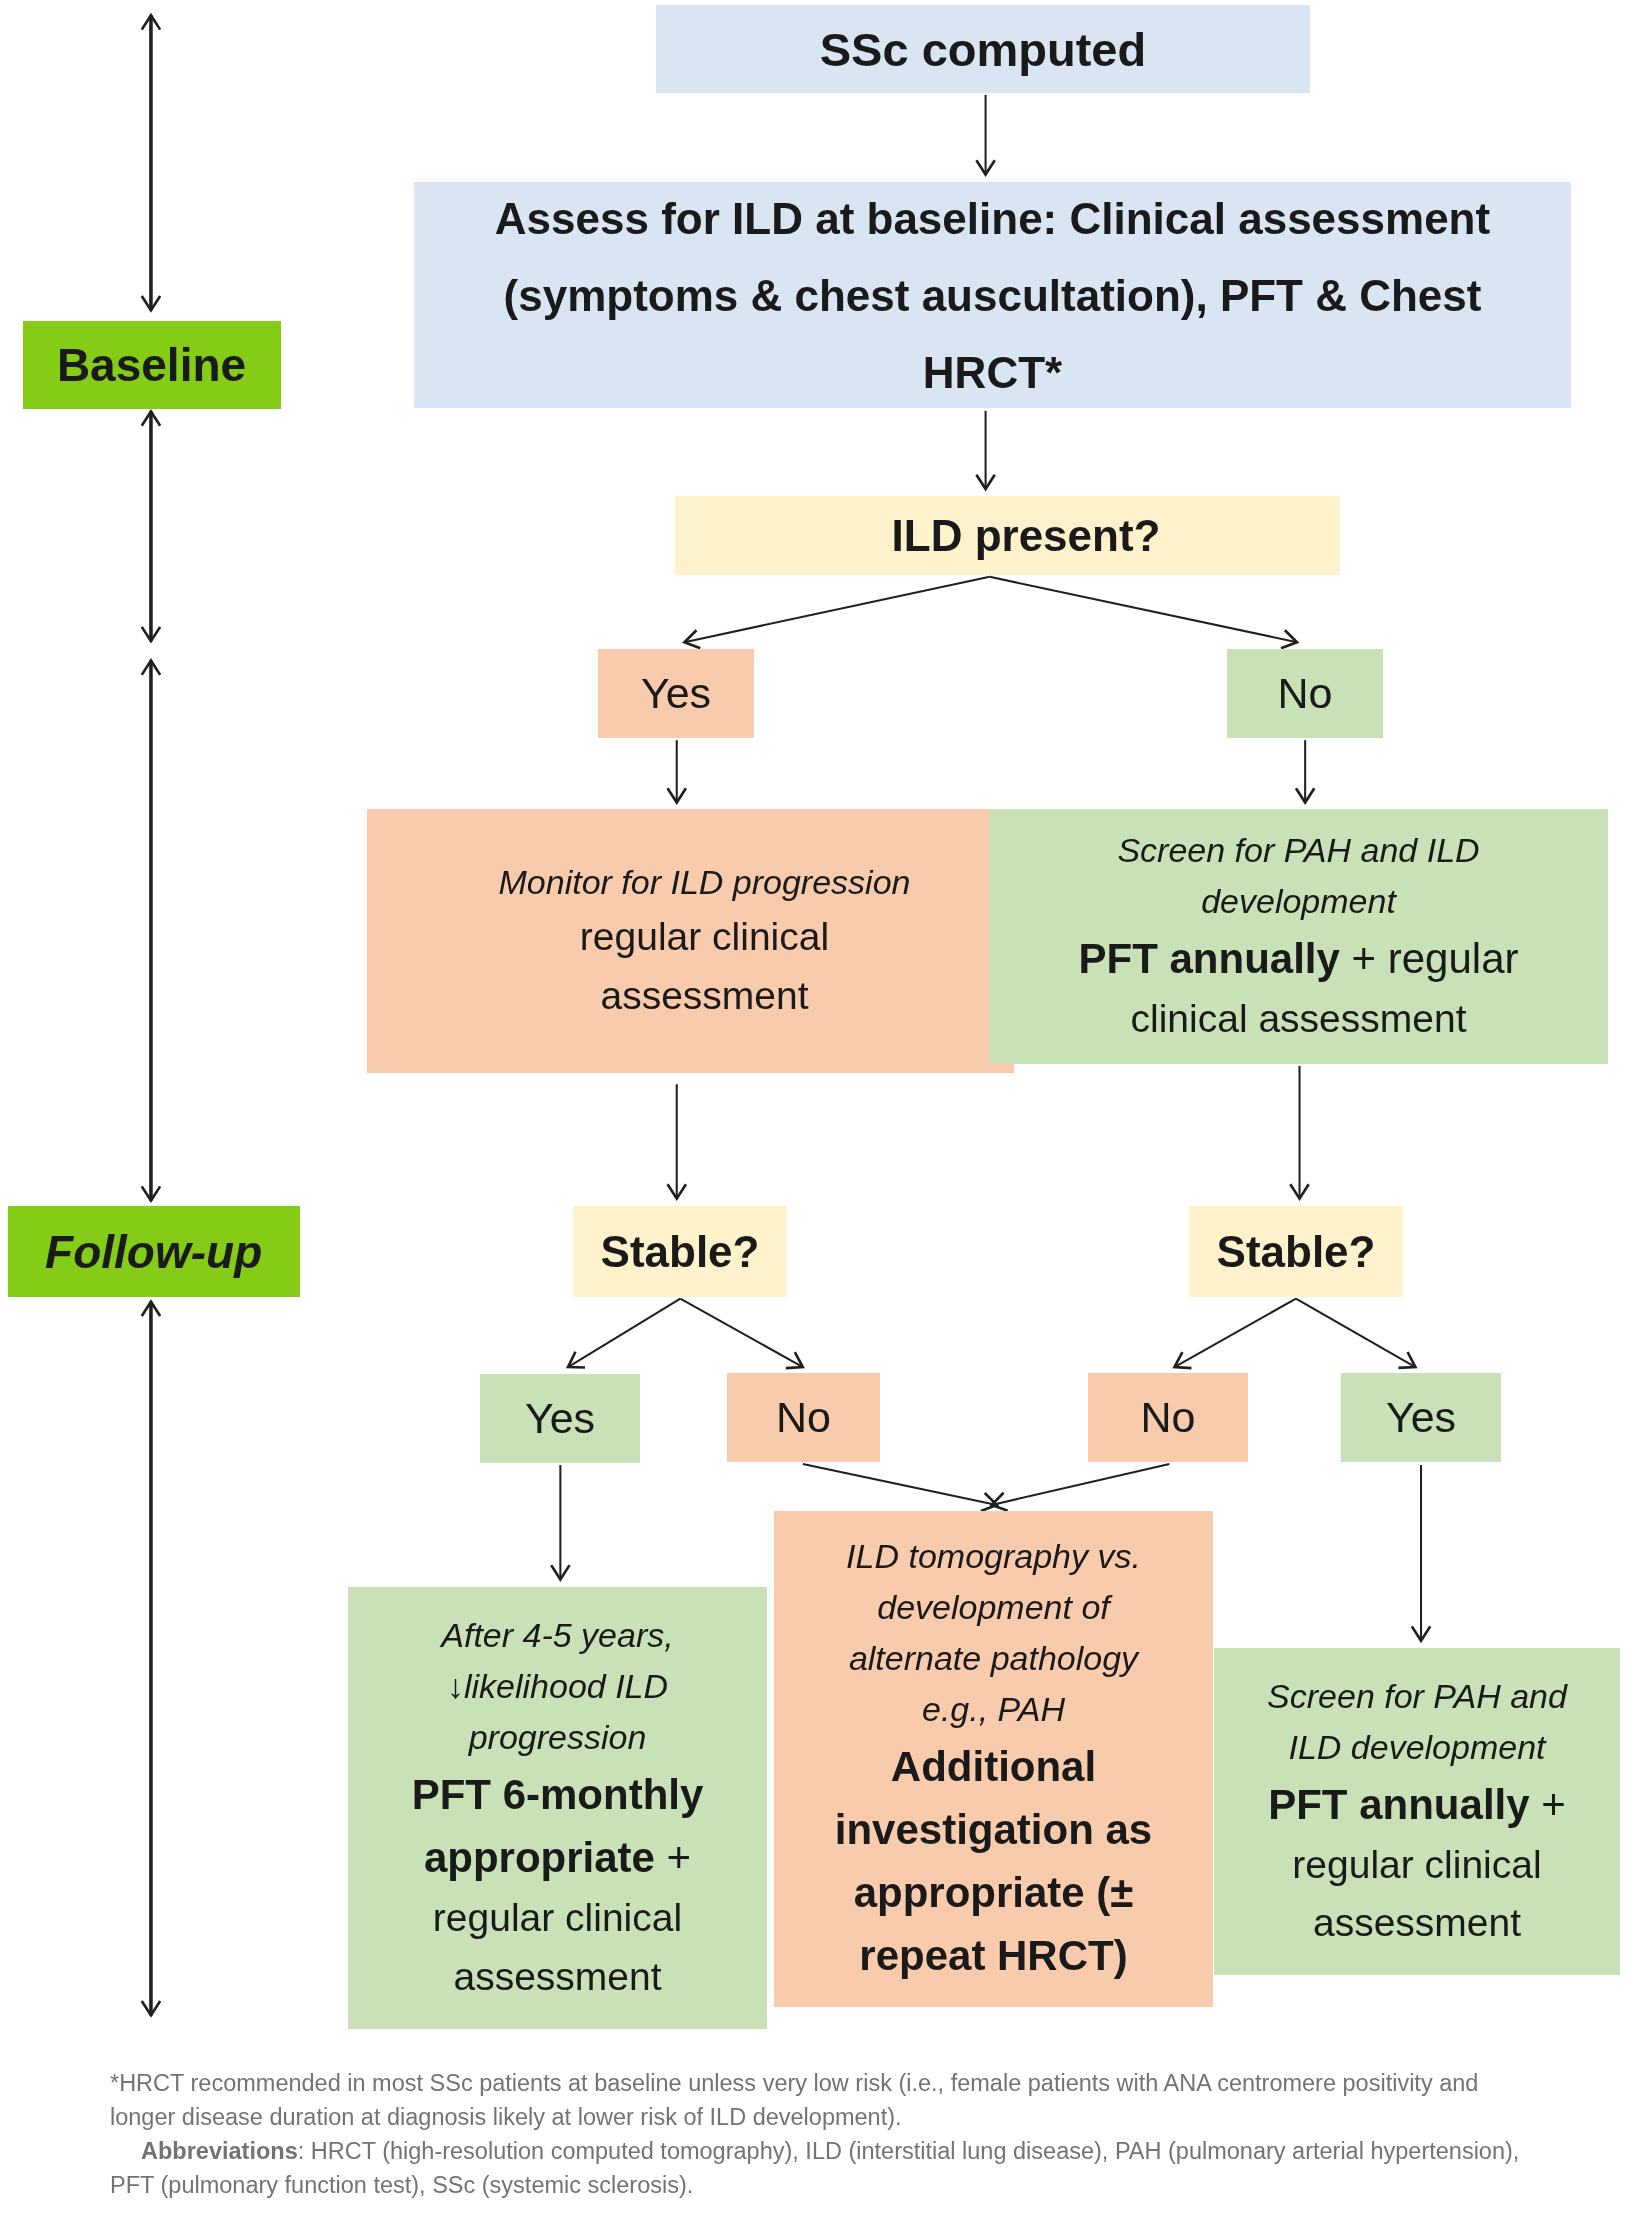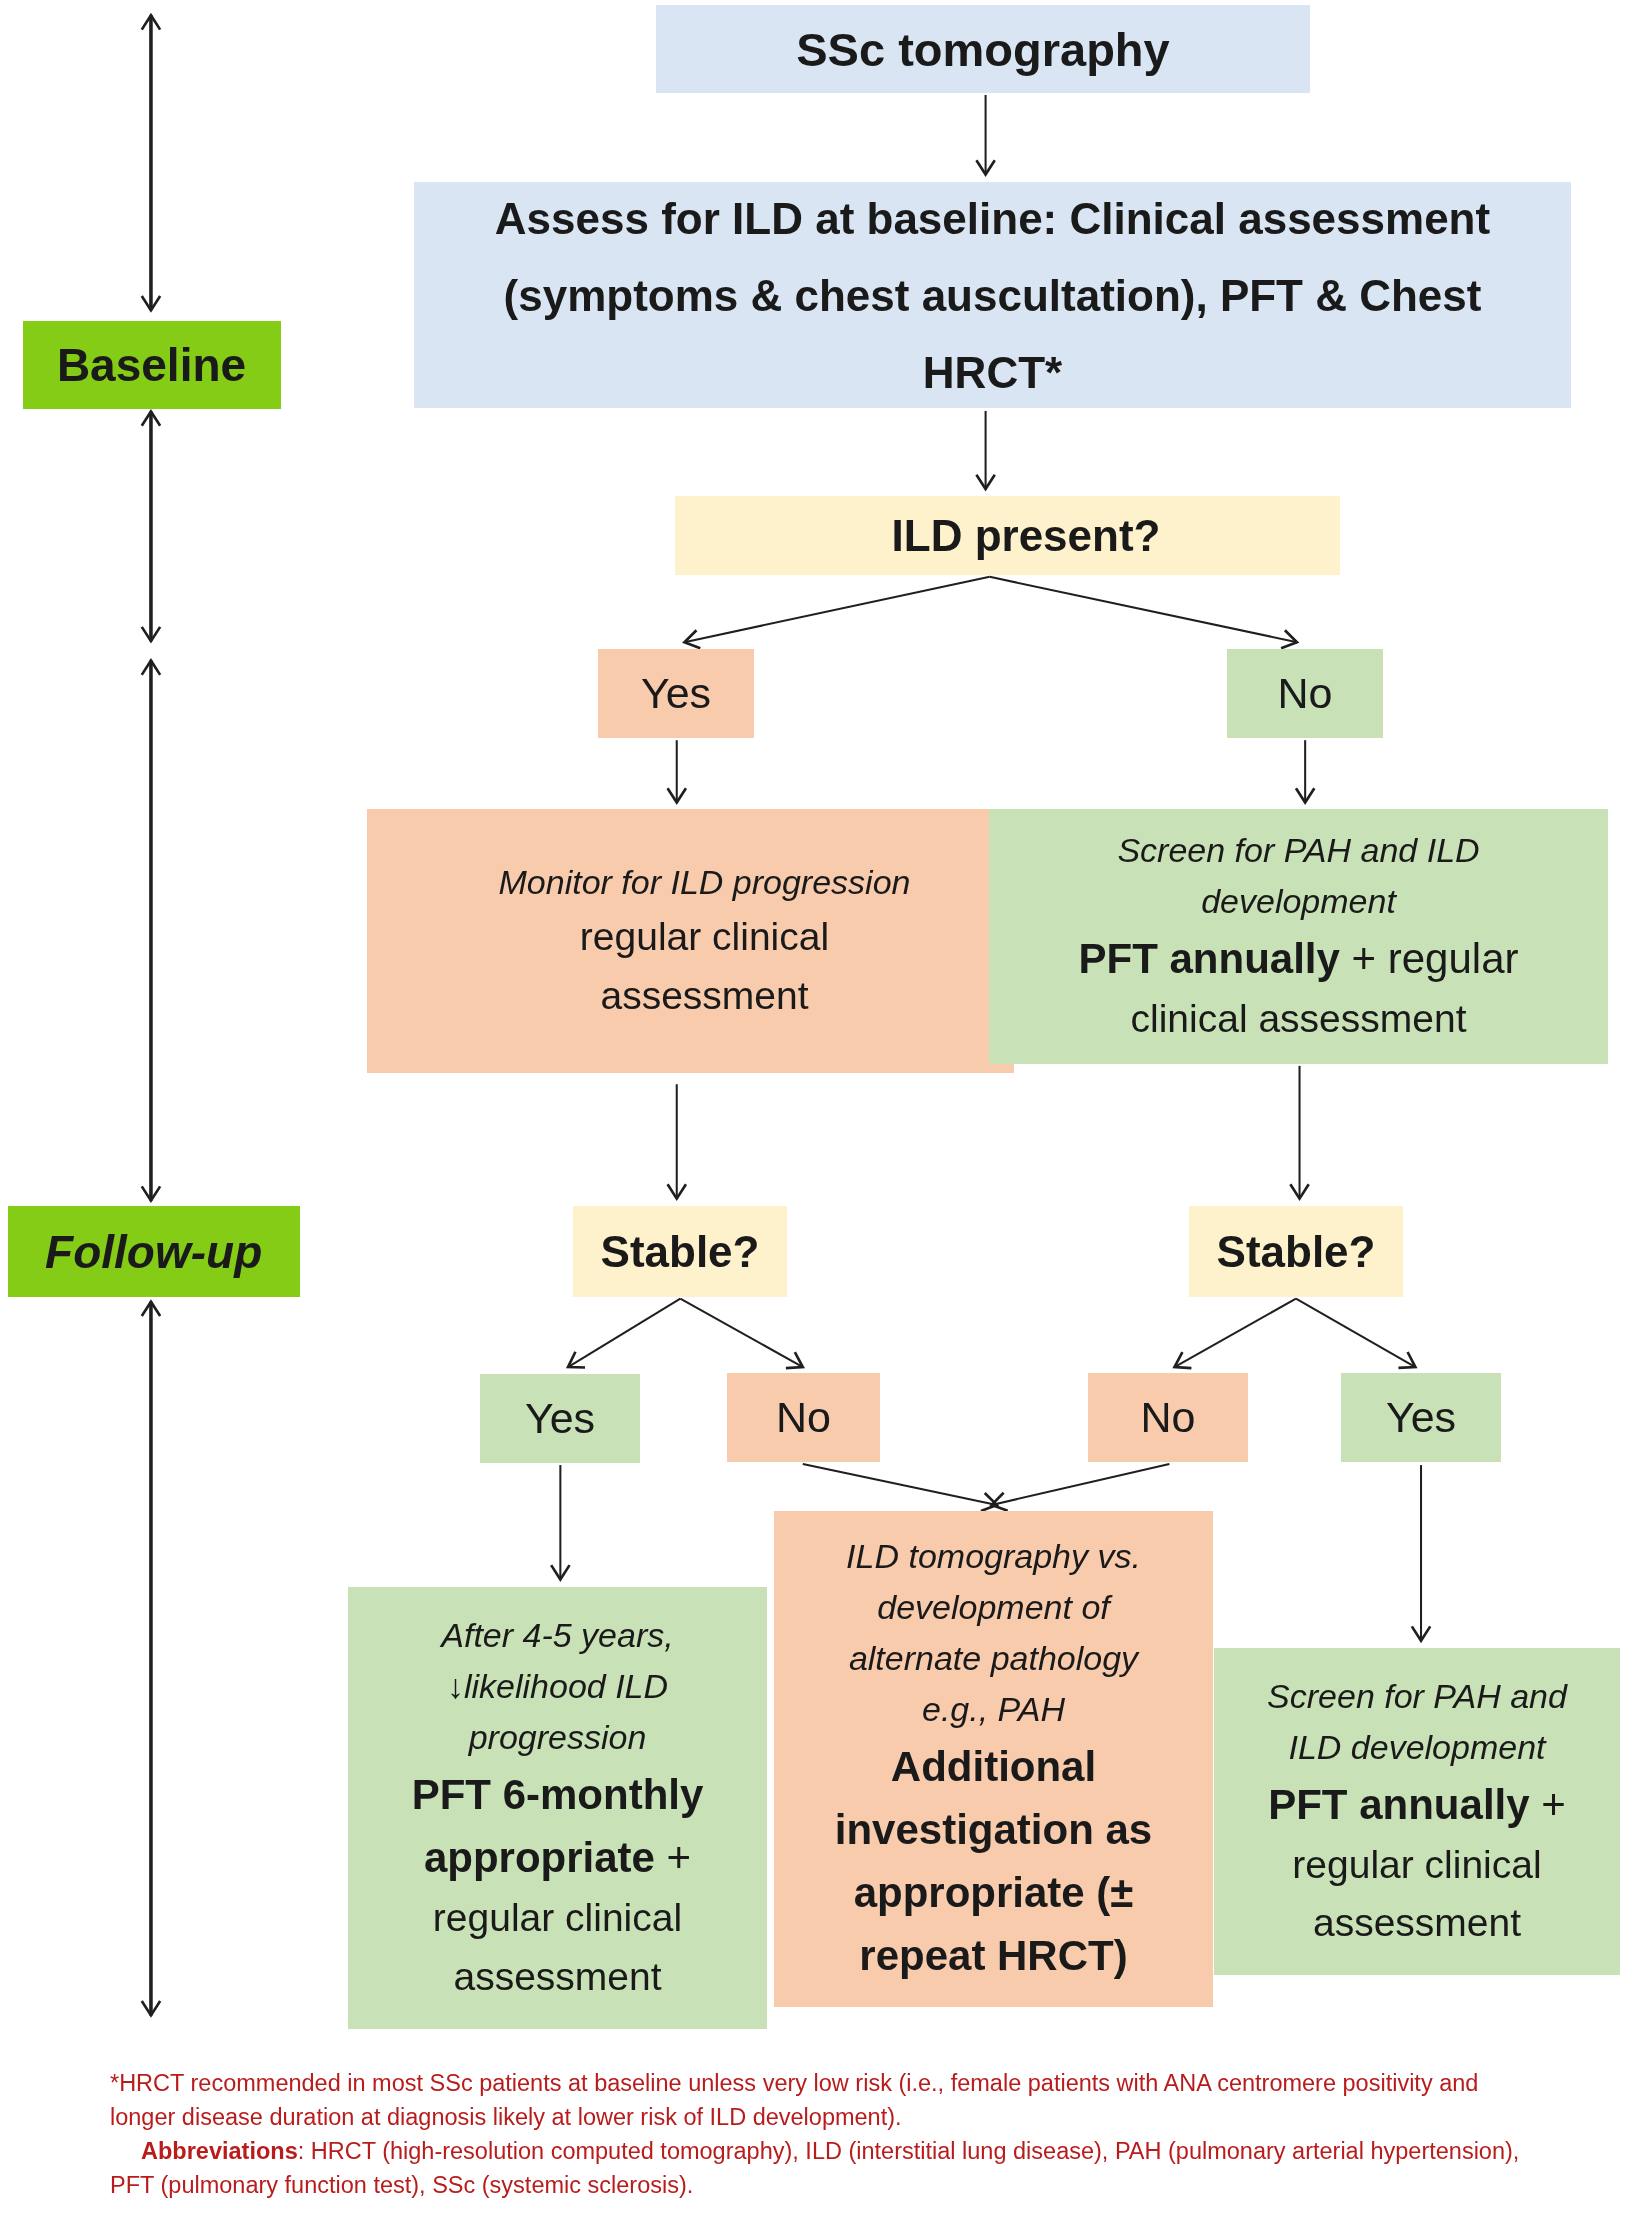--- a/index.html
+++ b/index.html
@@ -60,21 +60,21 @@
   #after45  { left: 348px;  top: 1587px; width: 419px;  height: 442px; }
   #ildprog  { left: 774px; top: 1511px; width: 439px;  height: 496px; }
   #screen2  { left: 1214px; top: 1648px; width: 406px;  height: 327px; }
   #baselineLabel { left: 22.5px; top: 321px;  width: 258px; height: 88px; }
   #followupLabel { left: 7.7px; top: 1206px; width: 292px; height: 91px; font-style: italic; }
 
   .footnote {
     position: absolute;
     left: 110px; top: 2066px; width: 1536px;
     font-size: 23.5px; line-height: 34px; font-weight: 400;
-    color: #b91c1c; text-align: left;
+    color: #737373; text-align: left;
   }
   .footnote > div { white-space: nowrap; }
   .fn-b { font-weight: 700; margin-left: 31px; }
 </style>
 </head>
 <body>
 
 <div class="canvas">
 
   <svg class="arrows" viewBox="0 0 3223 4341" xmlns="http://www.w3.org/2000/svg">
@@ -113,21 +113,21 @@
 
   <div class="box gray" id="baselineLabel">
     <div class="t-side">Baseline</div>
   </div>
 
   <div class="box gray" id="followupLabel">
     <div class="t-side">Follow-up</div>
   </div>
 
   <div class="box blue" id="ssc">
-    <div class="t-xl">SSc tomography</div>
+    <div class="t-xl">SSc computed</div>
   </div>
 
   <div class="box blue" id="assess">
     <div class="t-lg">Assess for ILD at baseline: Clinical assessment</div>
     <div class="t-lg">(symptoms &amp; chest auscultation), PFT &amp; Chest</div>
     <div class="t-lg">HRCT*</div>
   </div>
 
   <div class="box yellow" id="ildq">
     <div class="t-q">ILD present?</div>

